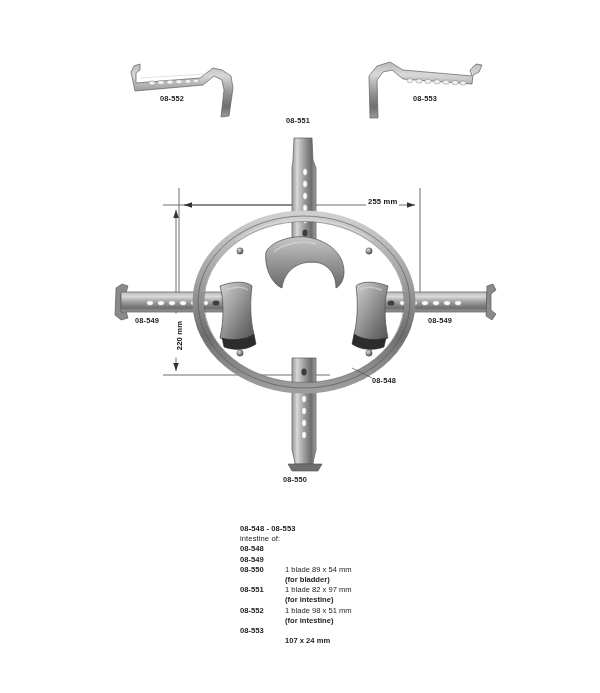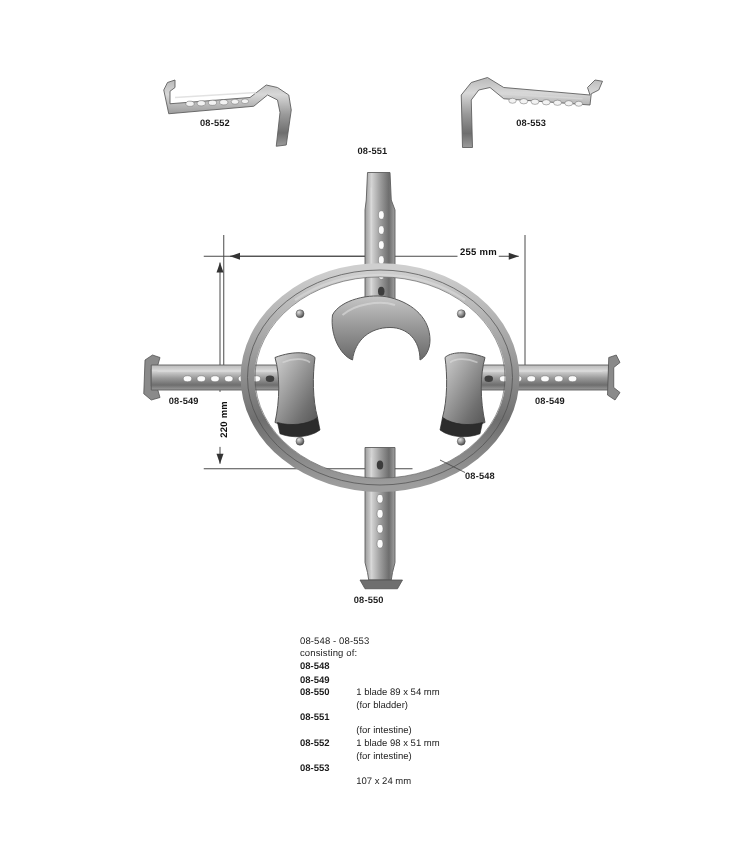--- a/index.html
+++ b/index.html
@@ -15,26 +15,26 @@
   svg.diagram{position:absolute;left:0;top:0;width:600px;height:693px;}
 
   .partlist{
     position:absolute;
     left:240px;top:508px;
     width:260px;
     font-size:7.6px;
     line-height:10.2px;
     color:#1d1d1d;
   }
-  .partlist .hdr{font-weight:normal;letter-spacing:.1px;}
+  .partlist .hdr{font-weight:bold;letter-spacing:.1px;margin-top:16px;}
   .partlist .sub{letter-spacing:.1px;}
   .pl-row{display:flex;}
   .pl-code{width:45px;font-weight:bold;flex:0 0 45px;}
   .pl-desc{flex:1 1 auto;}
-  .pl-cont{padding-left:45px;}
+  .pl-cont{padding-left:45px;font-weight:bold;}
 
   .lbl{
     position:absolute;
     font-size:7.4px;
     font-weight:bold;
     color:#1b1b1b;
     letter-spacing:.15px;
     white-space:nowrap;
   }
   .dimtext{
@@ -247,37 +247,38 @@
   <div class="lbl" style="left:135px;top:316px;">08-549</div>
   <div class="lbl" style="left:428px;top:316px;">08-549</div>
   <div class="lbl" style="left:283px;top:475px;">08-550</div>
   <div class="lbl" style="left:372px;top:376px;">08-548</div>
 
   <div class="dimtext" style="left:328px;top:197px;margin-left:38px;">255 mm</div>
   <div class="dimtext vert" style="left:157px;top:331px;width:40px;text-align:center;">220 mm</div>
 
   <div class="partlist">
     <div class="hdr">08-548 - 08-553</div>
-    <div class="sub">consisting of:</div>
+    <div class="sub">intestine of:</div>
 
     <div>
       <div class="pl-row">
         <span class="pl-code">08-548</span>
       </div>
       <div class="pl-row">
         <span class="pl-code">08-549</span>
       </div>
       <div class="pl-row">
         <span class="pl-code">08-550</span>
         <span class="pl-desc">1 blade 89 x 54 mm</span>
       </div>
       <div class="pl-cont">(for bladder)</div>
 
       <div class="pl-row">
         <span class="pl-code">08-551</span>
+        <span class="pl-desc">1 blade 82 x 97 mm</span>
       </div>
       <div class="pl-cont">(for intestine)</div>
 
       <div class="pl-row">
         <span class="pl-code">08-552</span>
         <span class="pl-desc">1 blade 98 x 51 mm</span>
       </div>
       <div class="pl-cont">(for intestine)</div>
 
       <div class="pl-row">

